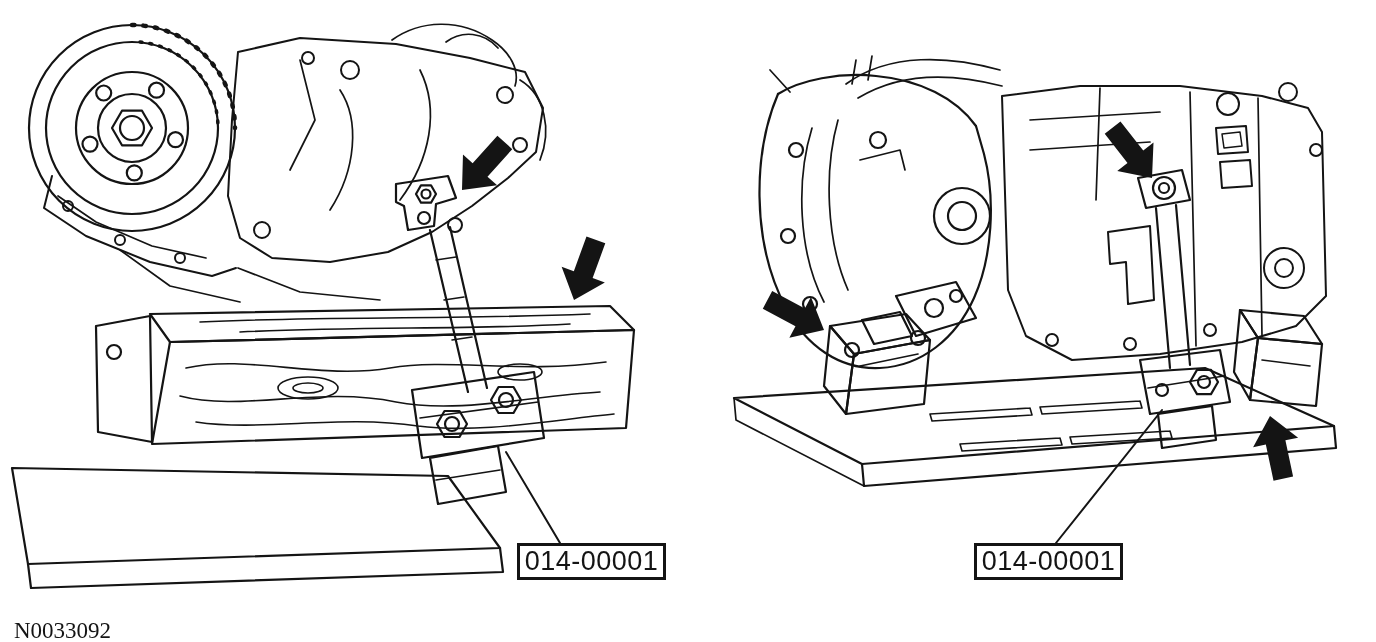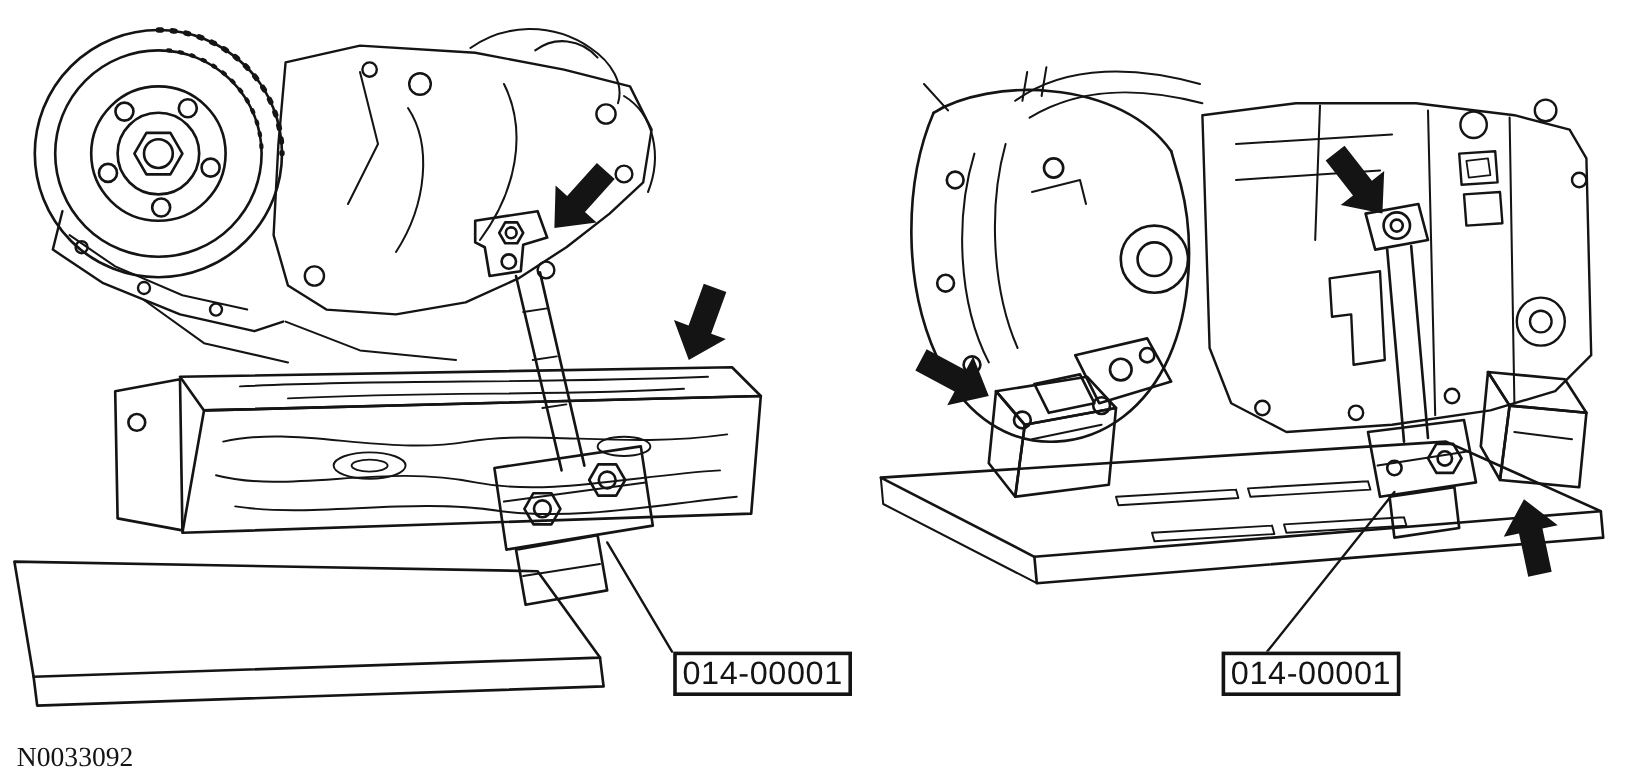--- a/index.html
+++ b/index.html
@@ -7,21 +7,21 @@
   html,body { margin:0; padding:0; background:var(--bg); }
   .stage {
     position:relative; width:1376px; height:642px;
     background:var(--bg); overflow:hidden;
     font-family:"Liberation Sans", sans-serif;
   }
   .stage svg { position:absolute; left:0; top:0; }
   .callout {
     position:absolute; border:3px solid var(--ink); background:#ffffff;
     color:var(--ink); display:flex; align-items:center; justify-content:center;
-    font-size:27px; letter-spacing:0.5px; font-family:"Liberation Sans", sans-serif;margin-left:44px;
+    font-size:27px; letter-spacing:0.5px; font-family:"Liberation Sans", sans-serif;
   }
   .callout-left  { left:517px; top:543px; width:149px; height:37px; }
   .callout-right { left:974px; top:543px; width:149px; height:37px; }
   .figure-id {
     position:absolute; left:14px; top:618px; font-size:23px; color:var(--ink);
     font-family:Liberation Serif, serif;
   }
 </style>
 </head>
 <body>

